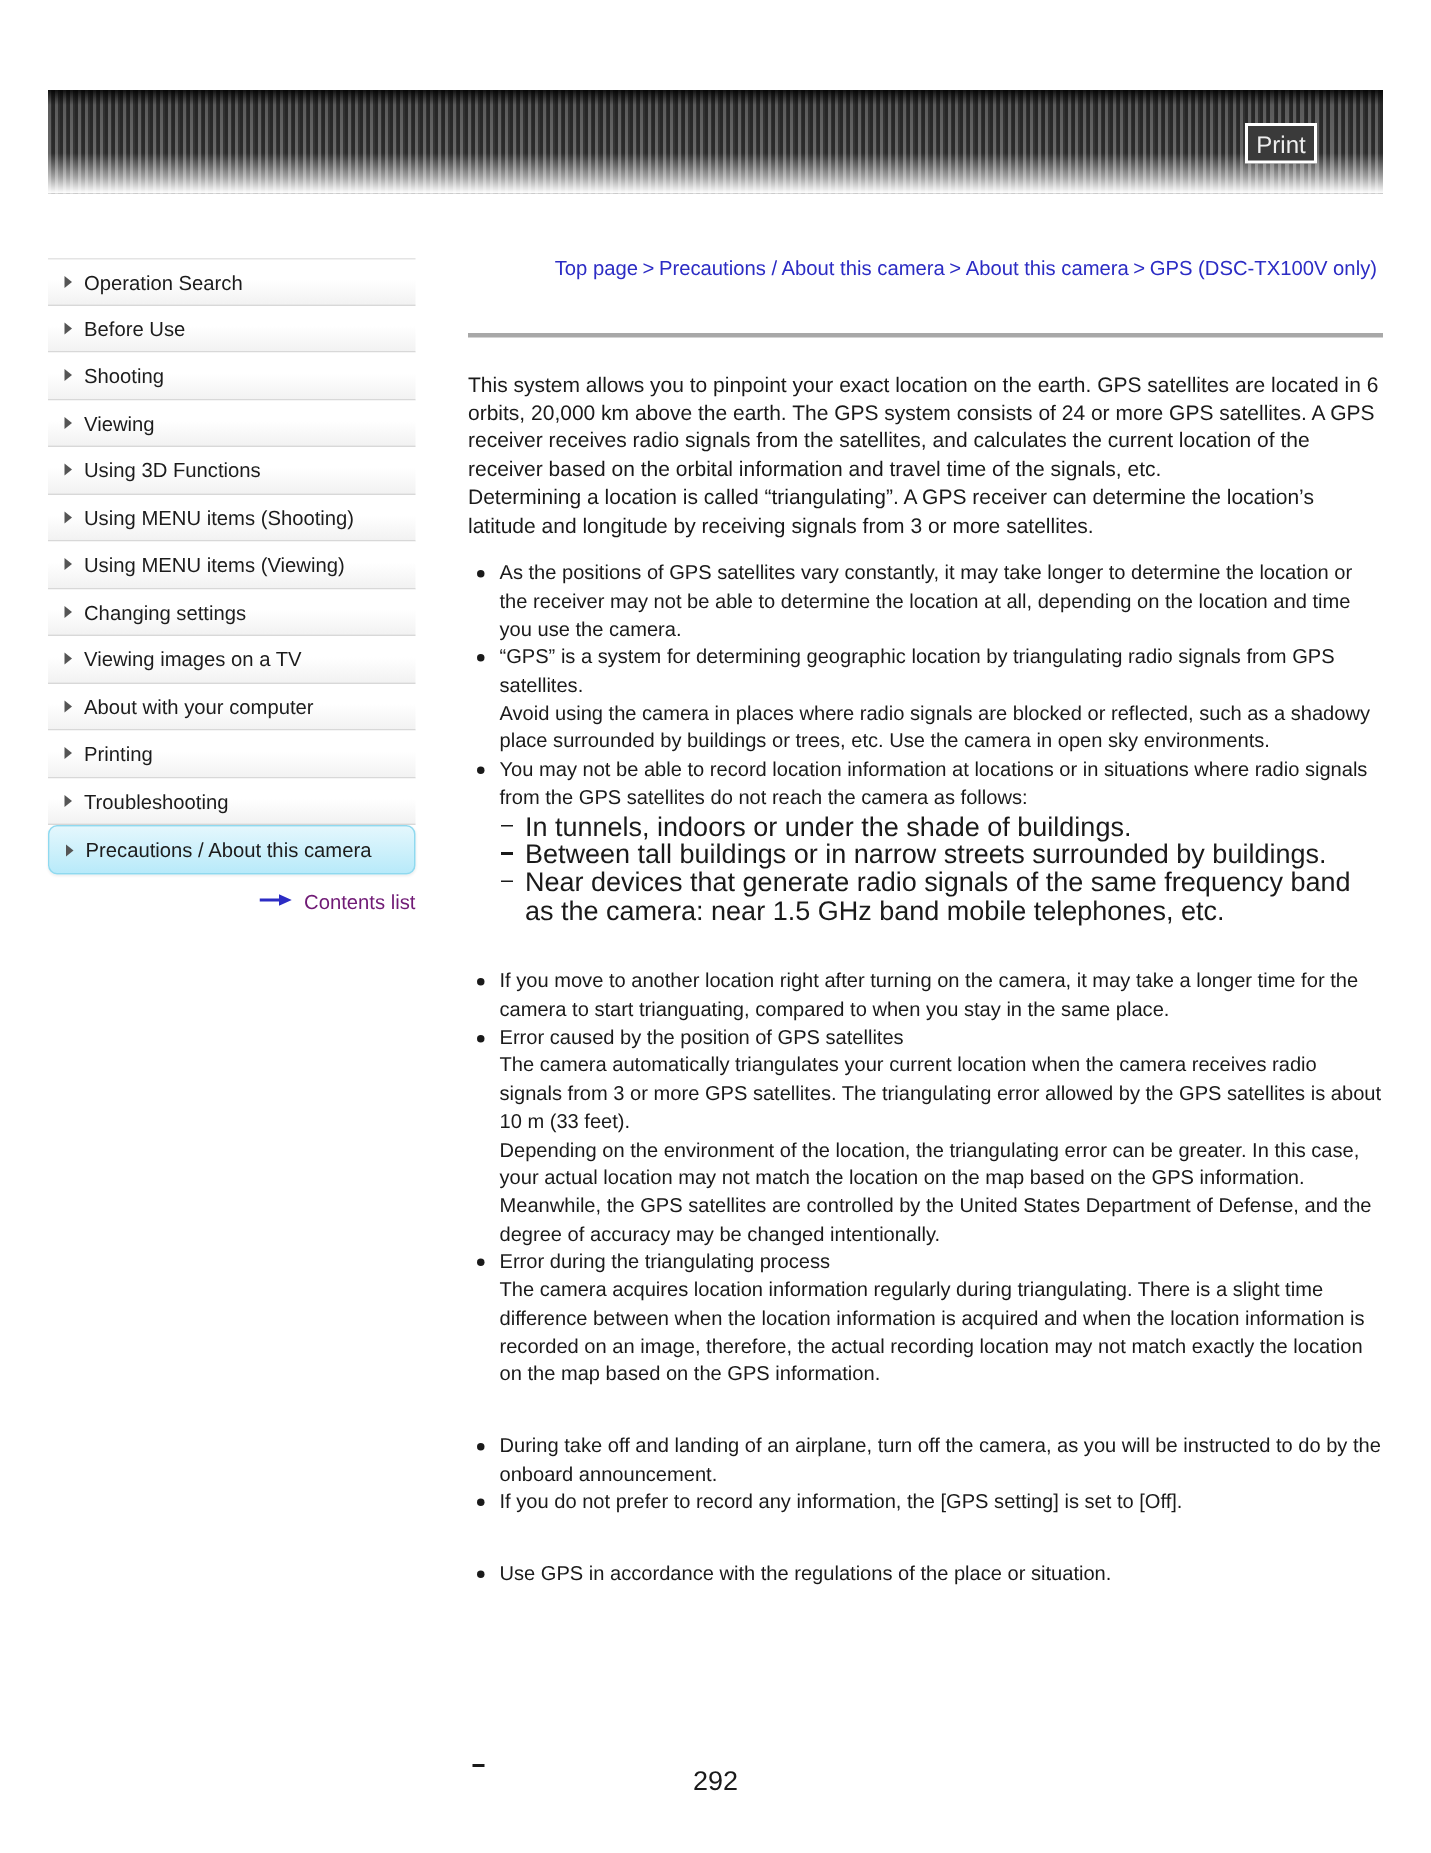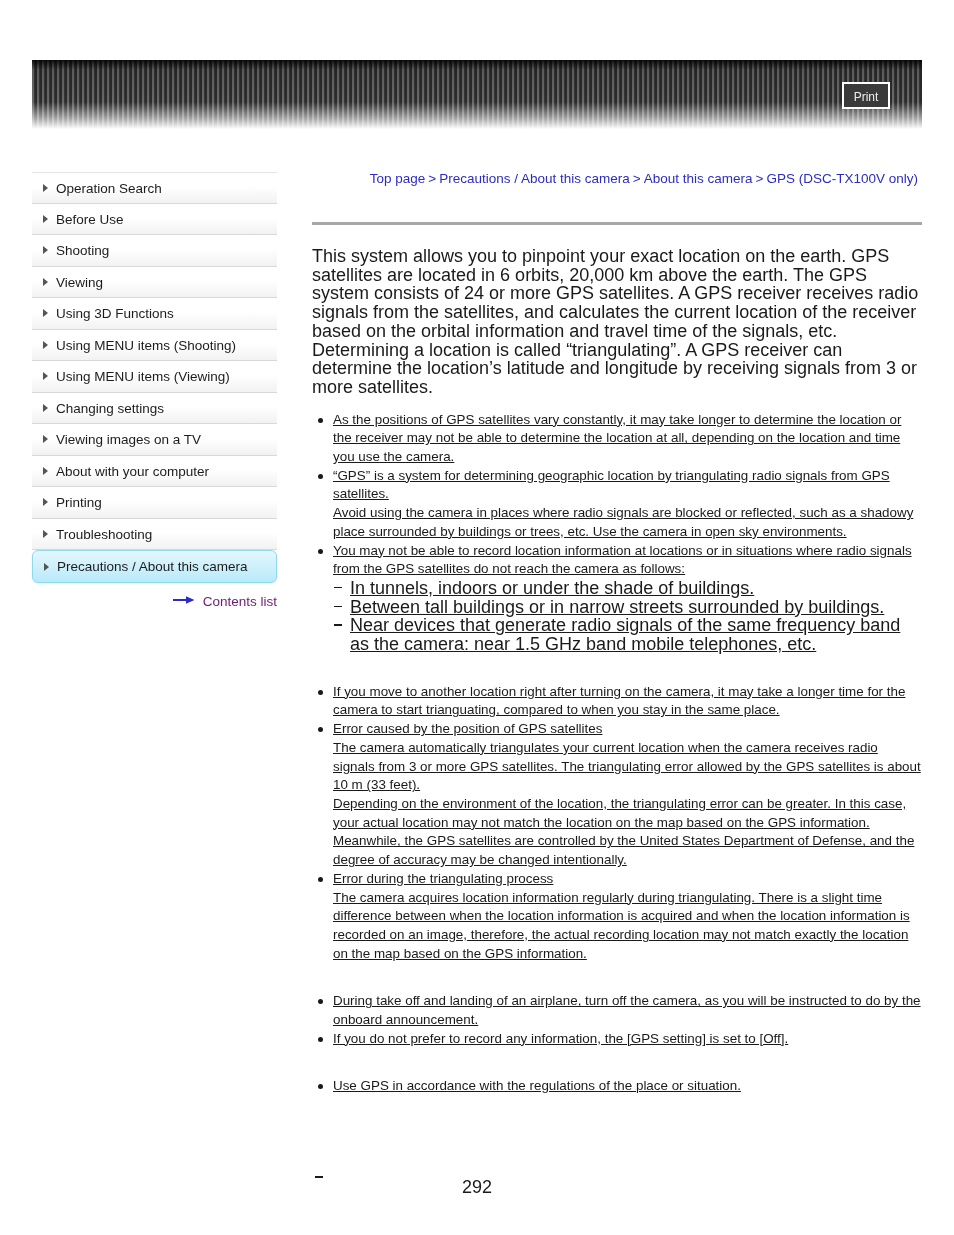--- a/index.html
+++ b/index.html
@@ -32,28 +32,28 @@
         rgba(255,255,255,0.55) 58px,
         rgba(255,255,255,1) 69px),
       repeating-linear-gradient(to right,
         #6e6e6e 0px, #6e6e6e 2px,
         #3a3a3a 2px, #3a3a3a 3px,
         #2e2e2e 3px, #2e2e2e 5px);
     overflow: hidden;
   }
   #print-button {
     position: absolute;
-    right: 32px;
+    right: 44px;
     top: 22px;
     width: 48px;
     height: 27px;
     border: 2px solid #ffffff;
     background: #3a3a3a;
     color: #eeeeee;
-    font-size: 12px;
+    font-size: 16px;
     line-height: 27px;
     text-align: center;
     letter-spacing: 0px;
     box-sizing: border-box;
     cursor: pointer;
   }
 
   
   #breadcrumb {
     position: absolute;
@@ -138,30 +138,29 @@
     left: 312px;
     top: 222px;
     width: 610px;
   }
   #content-rule {
     height: 3px;
     background: #a8a8a8;
     margin-bottom: 22px;
   }
   .para {
-    font-size: 18px;
+    font-size: 14px;
     line-height: 18.7px;
     color: #1a1a1a;
     margin: 0;
   }
   ul.bullets {
     list-style: none;
     margin: 0;
     padding: 0;
-    text-decoration: underline;
   }
   ul.bullets > li {
     position: relative;
     padding-left: 21px;
     font-size: 13.4px;
     line-height: 18.7px;
     color: #1a1a1a;
     margin: 0;
   }
   ul.bullets > li > .dot {

